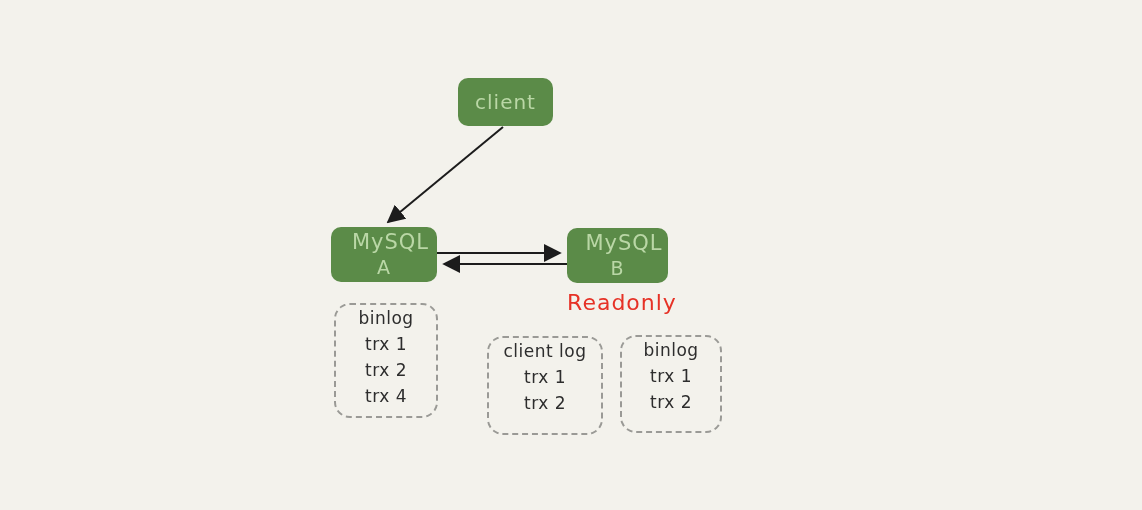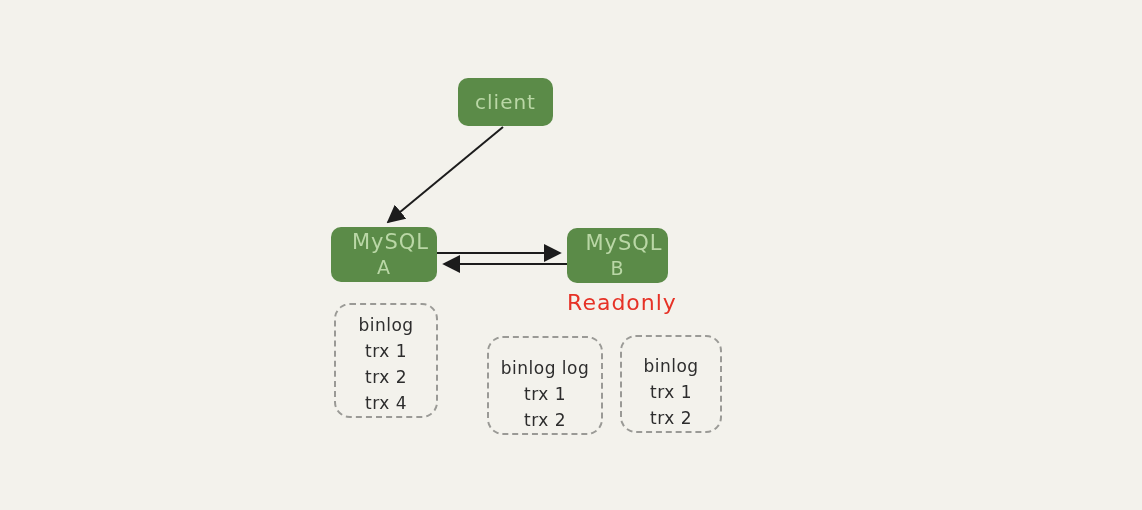--- a/index.html
+++ b/index.html
@@ -54,21 +54,21 @@
     letter-spacing: 1px;
   }
   .logbox {
     position: absolute;
     border: 2px dashed #9a9a96;
     border-radius: 16px;
     box-sizing: border-box;
     display: flex;
     flex-direction: column;
     align-items: center;
-    justify-content: flex-end;
+    justify-content: flex-start;
     color: #2d2d2d;
     font-size: 17px;
     letter-spacing: 0.5px;
     background: transparent;
   }
   .logbox .row { line-height: 26px; white-space: nowrap; }
   .logbox-binlog-a  { left: 334px; top: 303px; width: 104px; height: 115px; }
   .logbox-relay-b   { left: 487px; top: 336px; width: 116px; height: 99px; }
   .logbox-binlog-b  { left: 620px; top: 335px; width: 102px; height: 98px; }
 </style>
@@ -105,21 +105,21 @@
   <div class="readonly-label">Readonly</div>
 
   <div class="logbox logbox-binlog-a">
     <div class="row">binlog</div>
     <div class="row">trx 1</div>
     <div class="row">trx 2</div>
     <div class="row">trx 4</div>
   </div>
 
   <div class="logbox logbox-relay-b">
-    <div class="row">binlog log</div>
+    <div class="row">client log</div>
     <div class="row">trx 1</div>
     <div class="row">trx 2</div>
   </div>
 
   <div class="logbox logbox-binlog-b">
     <div class="row">binlog</div>
     <div class="row">trx 1</div>
     <div class="row">trx 2</div>
   </div>
 

